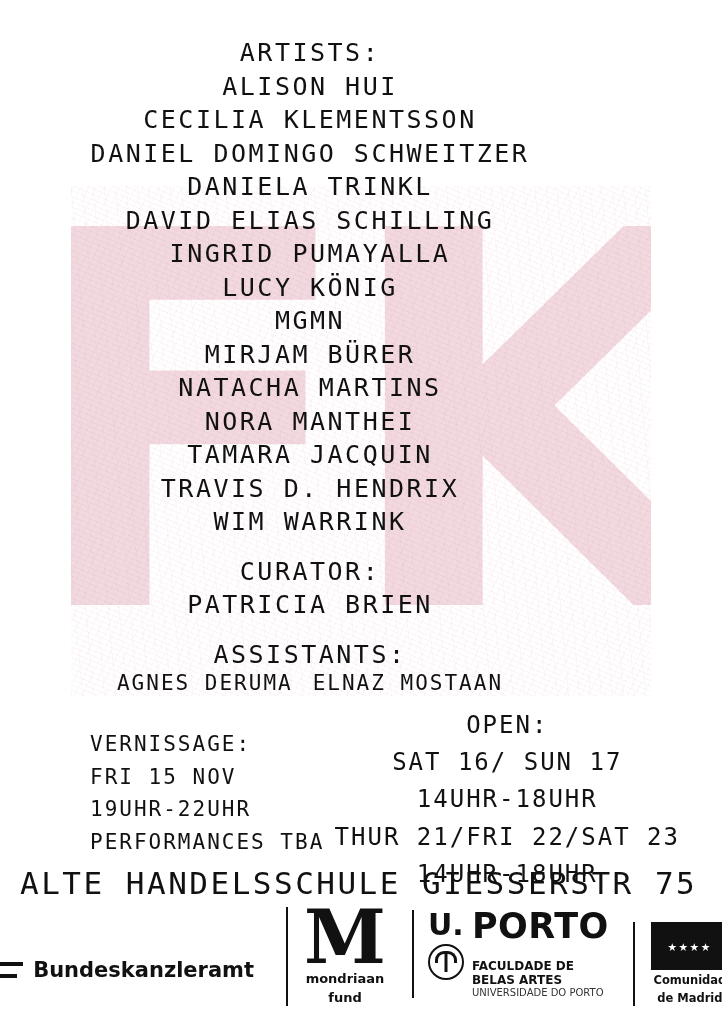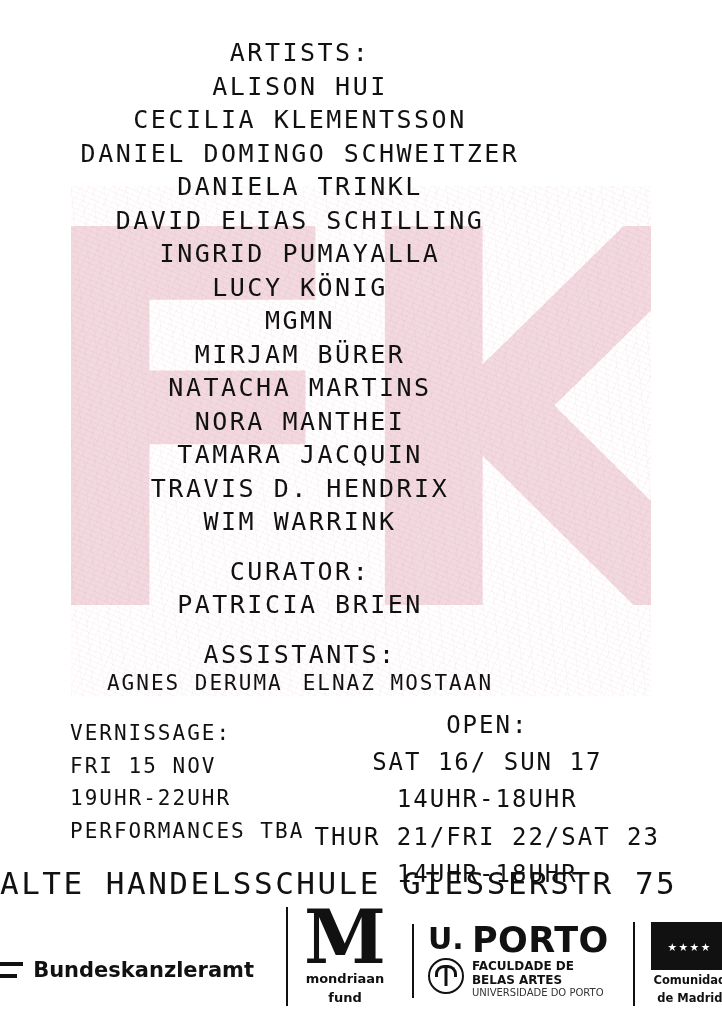--- a/index.html
+++ b/index.html
@@ -60,20 +60,21 @@
       repeating-linear-gradient(-64deg, rgba(230,185,198,0.22) 0px, rgba(230,185,198,0.22) 1px, transparent 1px, transparent 7px),
       repeating-linear-gradient(85deg, rgba(210,160,175,0.15) 0px, rgba(210,160,175,0.15) 1px, transparent 1px, transparent 11px);
   }
 
   
   .content {
     position: relative;
     z-index: 2;
     width: 600px;
     padding-top: 36px;
+    padding-left: 20px;
   }
   .centered { text-align: center; }
 
   .sec-label {
     font-size: 25px;
     letter-spacing: 2.5px;
     color: #111;
     line-height: 1.34;
     white-space: nowrap;
   }
@@ -98,21 +99,21 @@
   .info {
     position: relative;
     z-index: 2;
     margin-top: 22px;
     width: 722px;
     height: 130px;
   }
   .info-left {
     position: absolute;
     left: 70px;
-    top: 0;
+    top: 11px;
     text-align: left;
     font-size: 21px;
     letter-spacing: 2px;
     line-height: 1.55;
     color: #111;
     white-space: nowrap;
   }
   .info-right {
     position: absolute;
     right: 62px;
@@ -243,21 +244,21 @@
     font-weight: 700;
     color: #111;
     line-height: 0.95;
     letter-spacing: 0.5px;
   }
   .uporto-l1 {
     font-family: "DejaVu Sans", sans-serif;
     font-size: 12px;
     font-weight: 700;
     color: #111;
-    margin-top: 2px;
+    margin-top: 16px;
   }
   .uporto-l2 {
     font-family: "DejaVu Sans", sans-serif;
     font-size: 10px;
     color: #333;
   }
 
   .logo-madrid {
     margin: 0 0 4px 10px;
     border-left: 2px solid #111;

